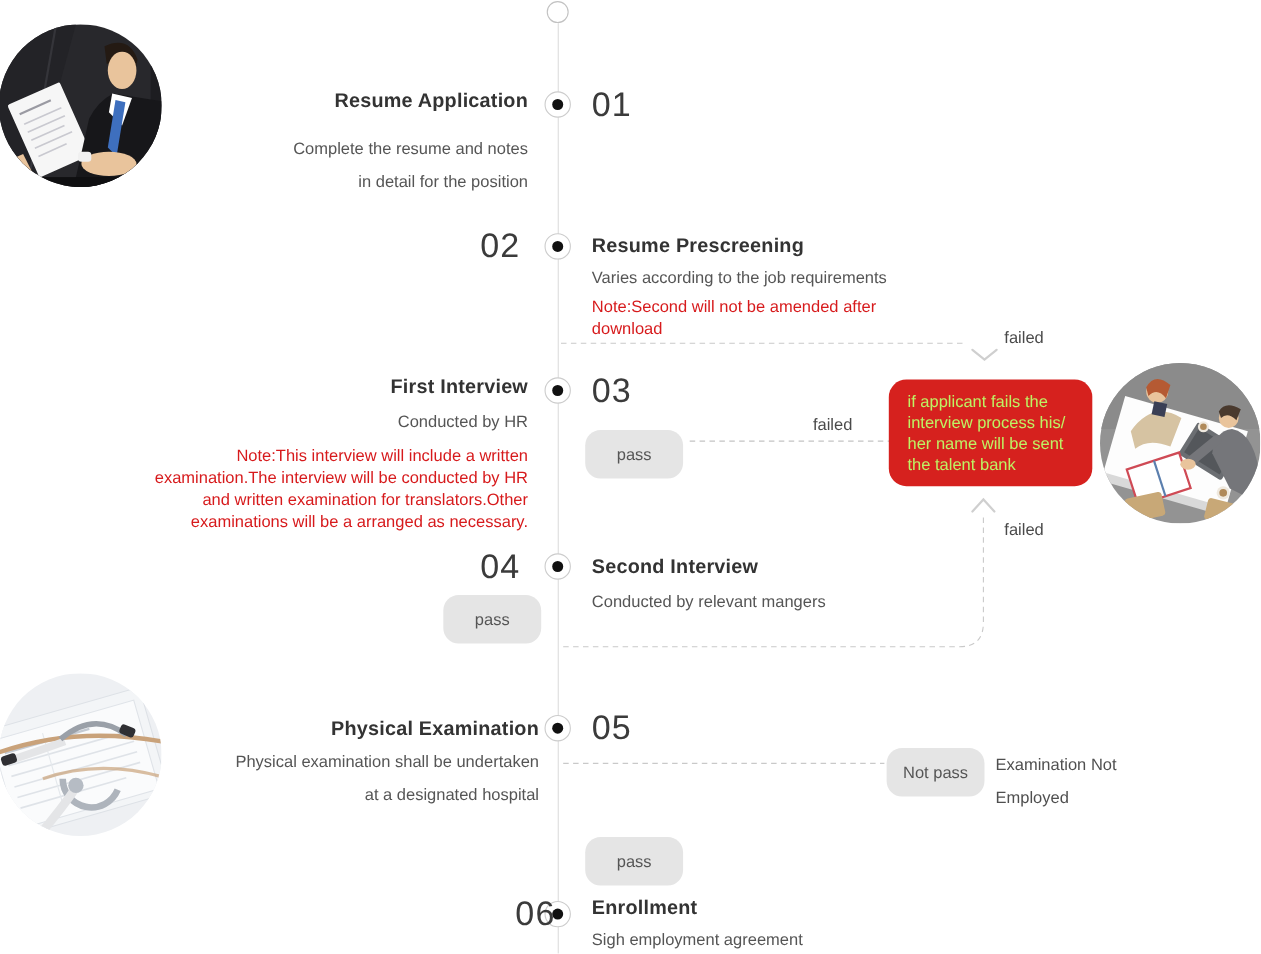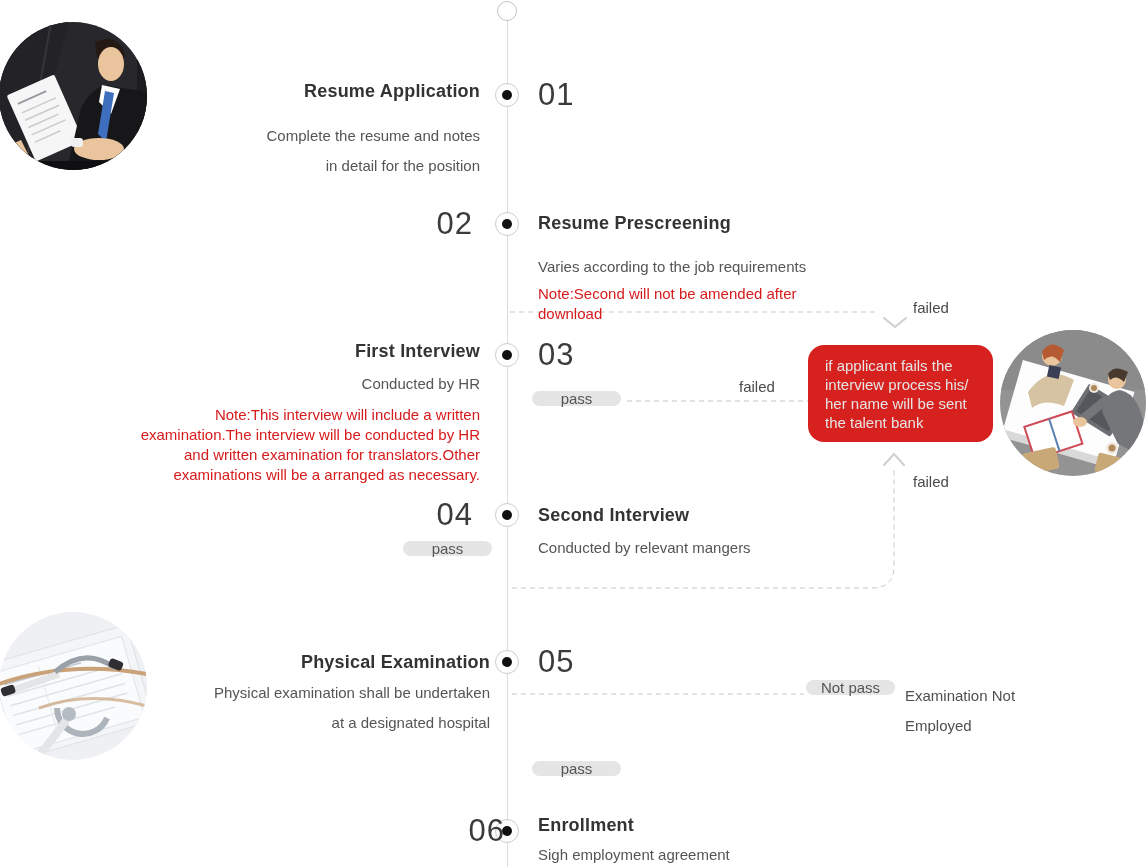--- a/index.html
+++ b/index.html
@@ -22,25 +22,25 @@
   .num.right-align{text-align:center;}
   .step-title{font-size:18px;font-weight:bold;color:var(--title-text);line-height:20px;letter-spacing:.2px;}
   .step-desc{font-size:15px;color:var(--body-text);}
   .lh30{line-height:30px;}
   .lh24{line-height:24px;}
   .lh18{line-height:18px;}
   .block-left{position:absolute;text-align:right;}
   .block-right{position:absolute;text-align:left;}
   .note{font-size:15px;color:var(--note-red);line-height:20px;}
   .note .note-label{font-weight:normal;}
-  .pill{position:absolute;width:89px;height:15px;border-radius:14px;background:var(--pill-bg);color:#555;
+  .pill{position:absolute;width:89px;height:44px;border-radius:14px;background:var(--pill-bg);color:#555;
         font-size:15px;display:flex;align-items:center;justify-content:center;}
   .flow-label{position:absolute;font-size:15px;color:#4a4a4a;}
   .callout{position:absolute;left:808px;top:345px;width:185px;height:97px;background:var(--accent-red);
-           border-radius:16px;padding:11px 14px 0 17px;color:#e5e5e5;font-size:15px;line-height:19px;}
+           border-radius:16px;padding:11px 14px 0 17px;color:#bef264;font-size:15px;line-height:19px;}
   .result-text{position:absolute;left:905px;top:681px;font-size:15px;color:#4f4f4f;line-height:30px;}
   .photo{position:absolute;border-radius:50%;overflow:hidden;}
   .flow-svg{position:absolute;left:0;top:0;pointer-events:none;}
 </style>
 </head>
 <body>
 
 <div class="canvas">
 
   <div class="timeline-line"></div>
@@ -63,21 +63,21 @@
     <div class="step-desc lh30" style="margin-top:20px;">
       <div>Complete the resume and notes</div>
       <div>in detail for the position</div>
     </div>
   </div>
 
   <div class="dot" style="top:212px;"></div>
   <div class="num right-align" style="right:673px;top:208px;">02</div>
   <div class="block-right" style="left:538px;top:213px;width:340px;">
     <div class="step-title">Resume Prescreening</div>
-    <div class="step-desc lh24" style="margin-top:22px;">Varies according to the job requirements</div>
+    <div class="step-desc lh24" style="margin-top:8px;">Varies according to the job requirements</div>
     <div class="note" style="margin-top:5px;">
       <div>
         <span class="note-label">Note:</span><span>Second will not be amended after</span>
       </div>
       <div>download</div>
     </div>
   </div>
   <div class="flow-label" style="left:913px;top:299px;">failed</div>
 
   <div class="dot" style="top:343px;"></div>

